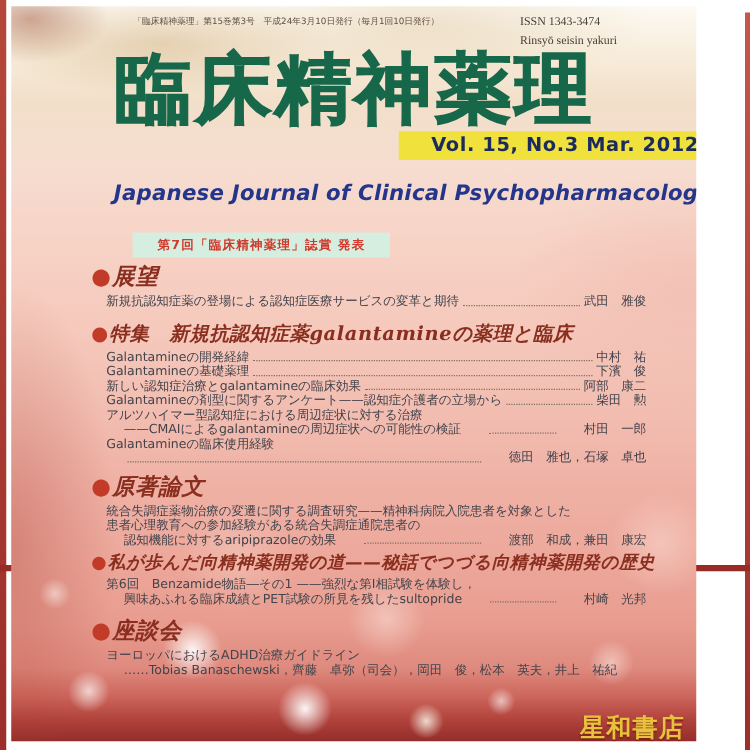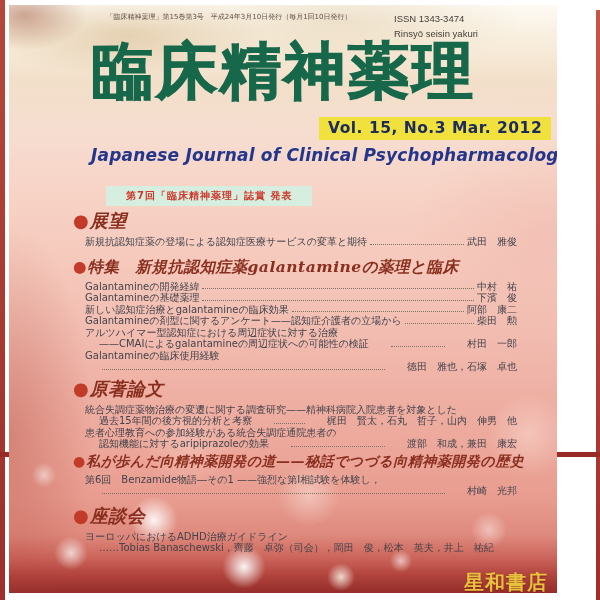--- a/index.html
+++ b/index.html
@@ -24,27 +24,27 @@
       radial-gradient(circle 30px at 235px 562px, rgba(255,255,255,.95), rgba(255,255,255,0) 72%),
       radial-gradient(circle 20px at 332px 572px, rgba(255,255,240,.8), rgba(255,255,255,0) 70%),
       radial-gradient(circle 16px at 392px 556px, rgba(255,255,255,.6), rgba(255,255,255,0) 70%),
       radial-gradient(circle 42px at 300px 490px, rgba(255,240,235,.45), rgba(255,255,255,0) 75%),
       radial-gradient(circle 26px at 480px 525px, rgba(255,245,240,.5), rgba(255,255,255,0) 70%),
       radial-gradient(circle 55px at 520px 430px, rgba(255,235,228,.4), rgba(255,255,255,0) 75%),
       radial-gradient(circle 18px at 35px 470px, rgba(255,255,255,.5), rgba(255,255,255,0) 70%),
       radial-gradient(circle 60px at 180px 440px, rgba(250,220,210,.35), rgba(255,255,255,0) 75%);}
   .issue-info{position:absolute;left:55px;top:7px;width:330px;text-align:center;
     font-size:7px;line-height:1.55;color:#5f4f45;letter-spacing:0;}
-  .issn{position:absolute;left:385px;top:6px;font-family:Liberation Sans, sans-serif;
+  .issn{position:absolute;left:407px;top:6px;font-family:Liberation Serif, serif;
     font-size:9.5px;line-height:1.6;color:#46413a;}
   .title{position:absolute;left:60px;top:26px;width:430px;margin:0;text-align:center;
     font-size:61px;font-weight:900;color:#17684a;-webkit-text-stroke:1.3px #17684a;
     letter-spacing:3px;white-space:nowrap;}
-  .vol{position:absolute;left:310px;top:112px;background:#f1e13d;color:#1c2b5e;
-    font-size:15.5px;font-weight:bold;padding:2px 9px 3px 9px;letter-spacing:0.5px;white-space:nowrap;}
+  .vol{position:absolute;left:310px;top:100px;background:#f1e13d;color:#1c2b5e;
+    font-size:15.5px;font-weight:bold;padding:2px 9px 3px 26px;letter-spacing:0.5px;white-space:nowrap;}
   .subtitle{position:absolute;left:82px;top:140px;font-size:17px;font-weight:bold;font-style:italic;
     color:#23368b;white-space:nowrap;letter-spacing:0.2px;}
   .award{position:absolute;left:97px;top:181px;background:#d6eee0;color:#cf3a2c;
     font-size:10px;font-weight:bold;padding:3px 20px;letter-spacing:1px;white-space:nowrap;}
   .toc{position:absolute;left:64px;top:204px;width:444px;}
   .shead{display:flex;align-items:baseline;margin-bottom:3px;color:#8a2f1f;font-weight:bold;font-style:italic;
     font-family:"DejaVu Serif","Liberation Serif",serif;white-space:nowrap;}
   .blt{color:#c23a28;font-style:normal;margin-right:1px;font-family:"DejaVu Sans",sans-serif;}
   .s-lg .ht,.s-lg .blt{font-size:18px;}
   .s-md .ht,.s-md .blt{font-size:15.5px;}
@@ -144,44 +144,40 @@
       </div>
 
       <div class="sec" style="margin-top:4px;">
         <div class="shead s-lg">
           <span class="blt">●</span>
           <span class="ht">原著論文</span>
         </div>
         <div class="row">
           <span class="t">統合失調症薬物治療の変遷に関する調査研究——精神科病院入院患者を対象とした</span>
         </div>
-        <div class="row ind">
-          <span class="t">過去15年間の後方視的分析と考察</span>
-          <span class="ld"></span>
-          <span class="a">梶田　賢太，石丸　哲子，山内　伸男　他</span>
-        </div>
         <div class="row">
           <span class="t">患者心理教育への参加経験がある統合失調症通院患者の</span>
         </div>
         <div class="row ind">
           <span class="t">認知機能に対するaripiprazoleの効果</span>
           <span class="ld"></span>
           <span class="a">渡部　和成，兼田　康宏</span>
         </div>
       </div>
 
       <div class="sec" style="margin-top:3px;">
         <div class="shead s-sm">
           <span class="blt">●</span>
           <span class="ht">私が歩んだ向精神薬開発の道——秘話でつづる向精神薬開発の歴史</span>
         </div>
         <div class="row">
           <span class="t">第6回　Benzamide物語―その1 ——強烈な第Ⅰ相試験を体験し，</span>
         </div>
         <div class="row ind">
+          <span class="t">興味あふれる臨床成績とPET試験の所見を残したsultopride</span>
           <span class="ld"></span>
           <span class="a">村崎　光邦</span>
         </div>
       </div>
 
       <div class="sec" style="margin-top:7px;">
         <div class="shead s-lg">
           <span class="blt">●</span>
           <span class="ht">座談会</span>
         </div>

